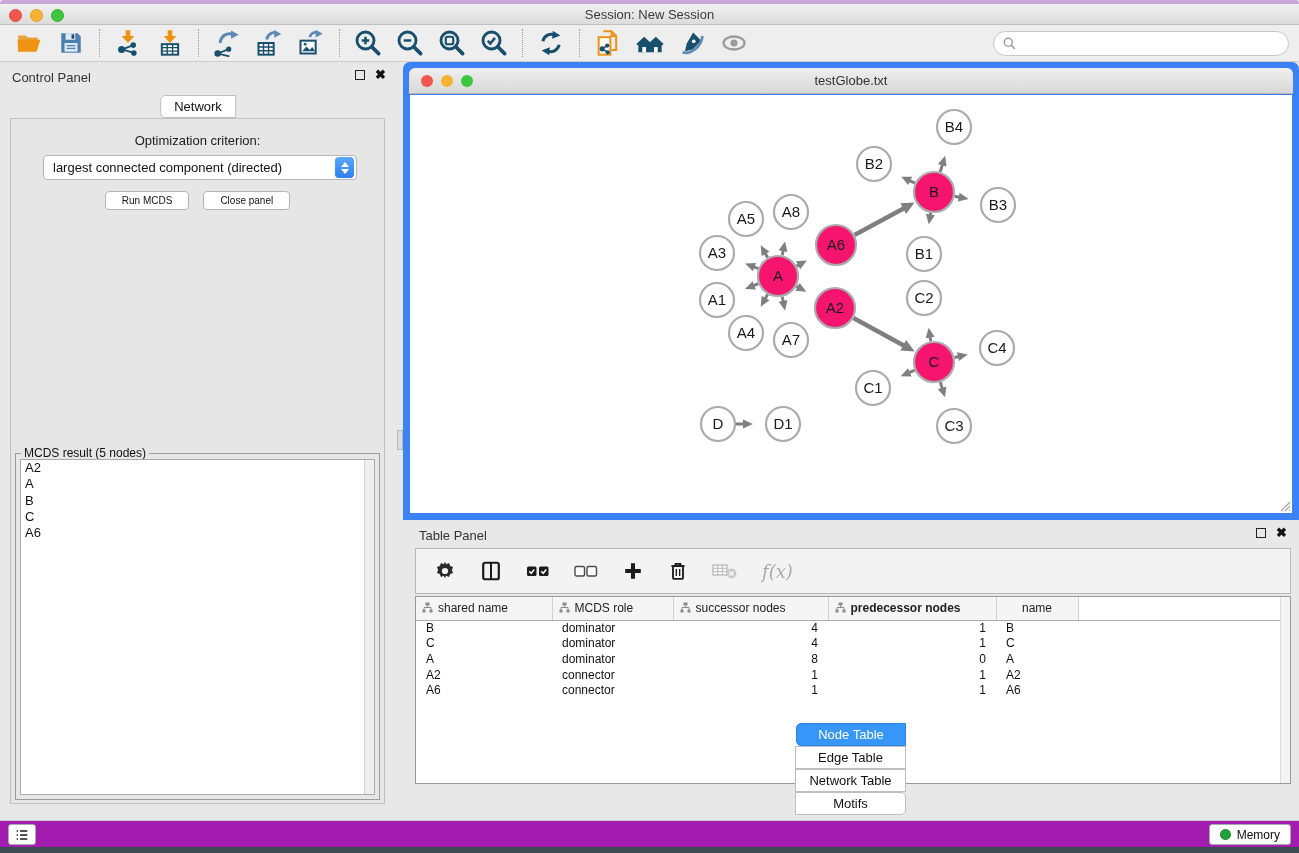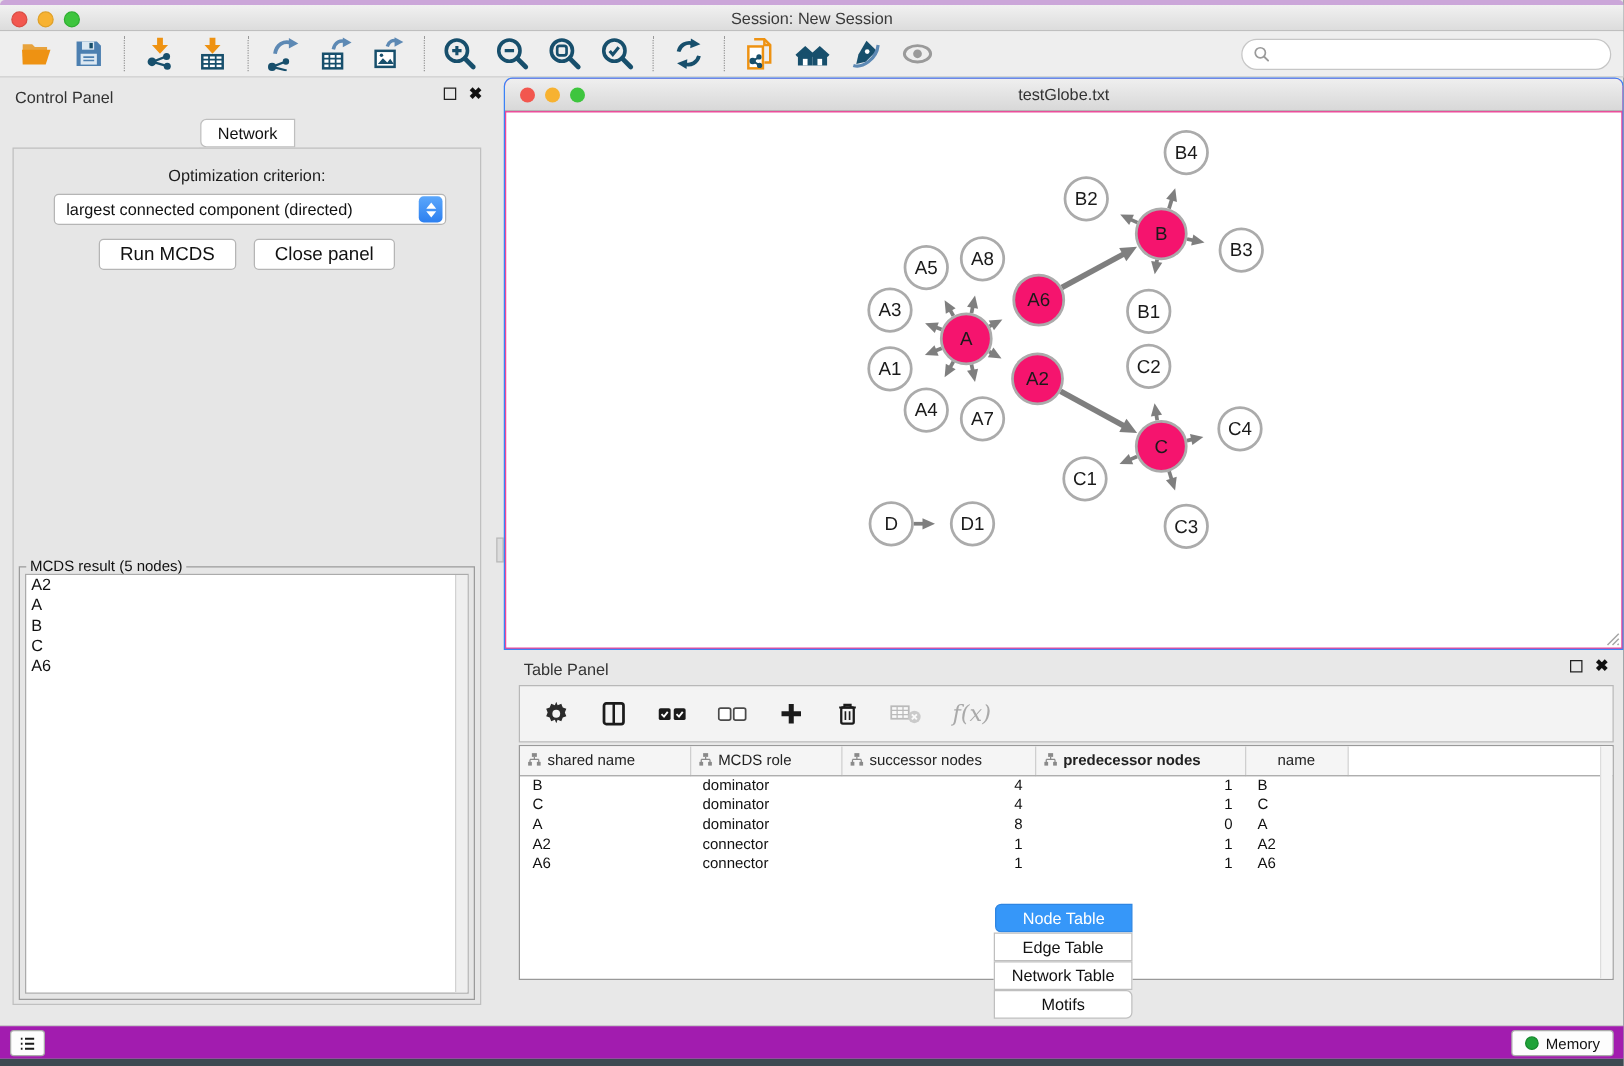--- a/index.html
+++ b/index.html
@@ -43,31 +43,31 @@
   .opt-label { position:absolute; top:14px; left:0; right:0; text-align:center; font-size:13px; color:#1c1c1c; }
   .criterion-select { position:absolute; top:36px; left:32px; width:314px; height:25px; background:#fff;
                       border:1px solid #b5b5b5; border-radius:4px; display:flex; align-items:center; }
   .criterion-select .val { font-size:13px; color:#111; padding-left:9px; flex:1; }
   .stepper { width:19px; height:21px; margin-right:2px; border-radius:4px;
              background:linear-gradient(#5ba7fb,#2c7ff0); display:flex; flex-direction:column;
              align-items:center; justify-content:center; gap:2px; }
   .tri-up { width:0; height:0; border-left:4px solid transparent; border-right:4px solid transparent; border-bottom:5px solid #fff; }
   .tri-dn { width:0; height:0; border-left:4px solid transparent; border-right:4px solid transparent; border-top:5px solid #fff; }
   .cp-buttons { position:absolute; top:72px; left:0; right:0; display:flex; justify-content:center; gap:14px; }
-  .btn { background:#fff; border:1px solid #b5b5b5; border-radius:4px; font-size:15px; color:#111;
+  .btn { background:#fff; border:1px solid #b5b5b5; border-radius:4px; font-size:10px; color:#111;
          padding:3px 16px; font-family:"Liberation Sans",sans-serif; }
   .result-group { position:absolute; left:4px; right:4px; top:334px; bottom:3px; border:1px solid #9b9b9b; }
   .result-legend { position:absolute; top:-8px; left:5px; background:#e6e6e6; padding:0 3px; font-size:12px; color:#111; }
   .mcds-list { position:absolute; inset:5px 4px 4px 4px; background:#fff; border:1px solid #ababab; overflow:hidden; }
   .mcds-scroll { position:absolute; top:0; bottom:0; right:0; width:10px; background:#efefef; border-left:1px solid #d2d2d2; }
   .mcds-item { font-size:13px; color:#111; line-height:16.3px; padding-left:4px; }
 
   
   .net-window { position:absolute; left:403px; top:62px; width:896px; height:458px;
-                border:1px solid #3b82f6; border-radius:7px 7px 0 0; background:#ec4899; }
+                border:6px solid #3b82f6; border-radius:7px 7px 0 0; background:#3b82f6; }
   .net-titlebar { position:absolute; top:0; left:0; right:0; height:26px; border-radius:6px 6px 0 0;
                   background:linear-gradient(#efefef,#d8d8d8); border-bottom:1px solid #b5b5b5; }
   .net-title { position:absolute; left:0; right:0; top:5px; text-align:center; font-size:13px; color:#333; }
   .net-lights { position:absolute; left:12px; top:7px; display:flex; gap:8px; }
   .net-light { width:12px; height:12px; border-radius:50%; }
   .net-canvas { position:absolute; top:27px; left:1px; right:1px; bottom:1px; background:#fff; }
   .resize-grip { position:absolute; right:2px; bottom:2px; width:14px; height:14px; }
   .v-handle { position:absolute; left:397px; top:430px; width:6px; height:20px; background:#dcdcdc; border:1px solid #b9b9b9; }
   .h-handle { position:absolute; left:844px; top:514px; width:20px; height:6px; background:#dcdcdc; border:1px solid #b9b9b9; }
 

